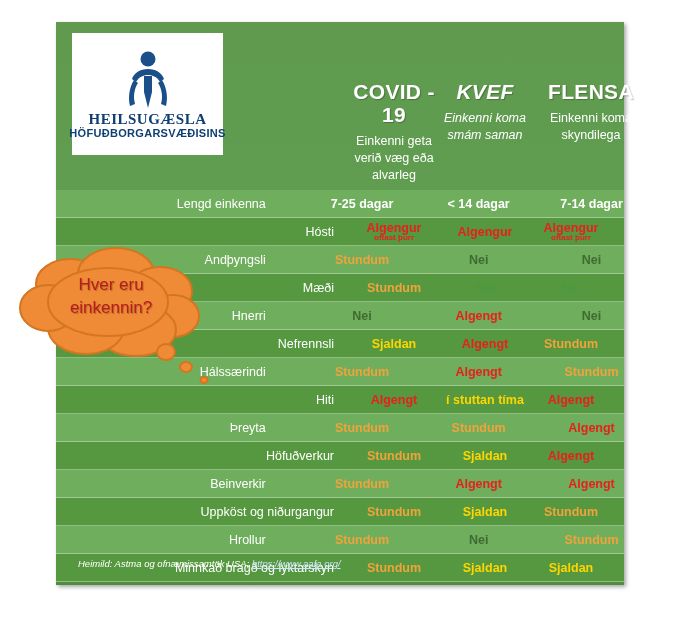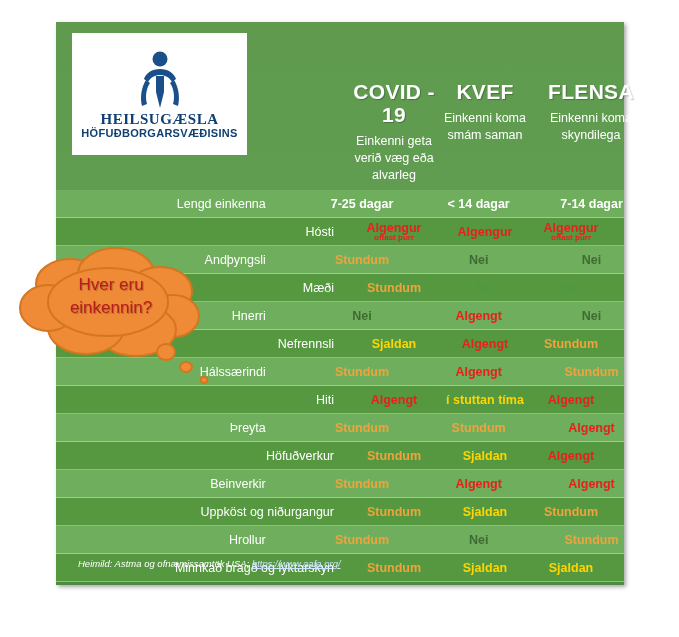--- a/index.html
+++ b/index.html
@@ -26,21 +26,21 @@
 
   
   .header {
     position: relative;
     height: 150px;
   }
   .logo-box {
     position: absolute;
     left: 16px;
     top: 11px;
-    width: 175px;
+    width: 151px;
     height: 122px;
     background: #ffffff;
     display: flex;
     flex-direction: column;
     align-items: center;
     justify-content: center;
   }
   .logo-mark {
     width: 132px;
     height: 62px;
@@ -73,21 +73,21 @@
     top: 58px;
     width: 268px;
     display: flex;
   }
   .col-head {
     flex: 0 0 auto;
     text-align: center;
     color: #ffffff;
   }
   .col-head.c1 { width: 96px; }
-  .col-head.c2 { width: 86px; }
+  .col-head.c2 { width: 86px; font-style: italic; }
   .col-head.c3 { width: 86px; margin-left: 20px; }
   .col-head .ttl {
     font-size: 21px;
     font-weight: bold;
     letter-spacing: 0.3px;
     line-height: 1.1;
     text-shadow: 1px 1px 1px rgba(0,0,0,0.25);
   }
   .col-head .sub {
     margin-top: 7px;

